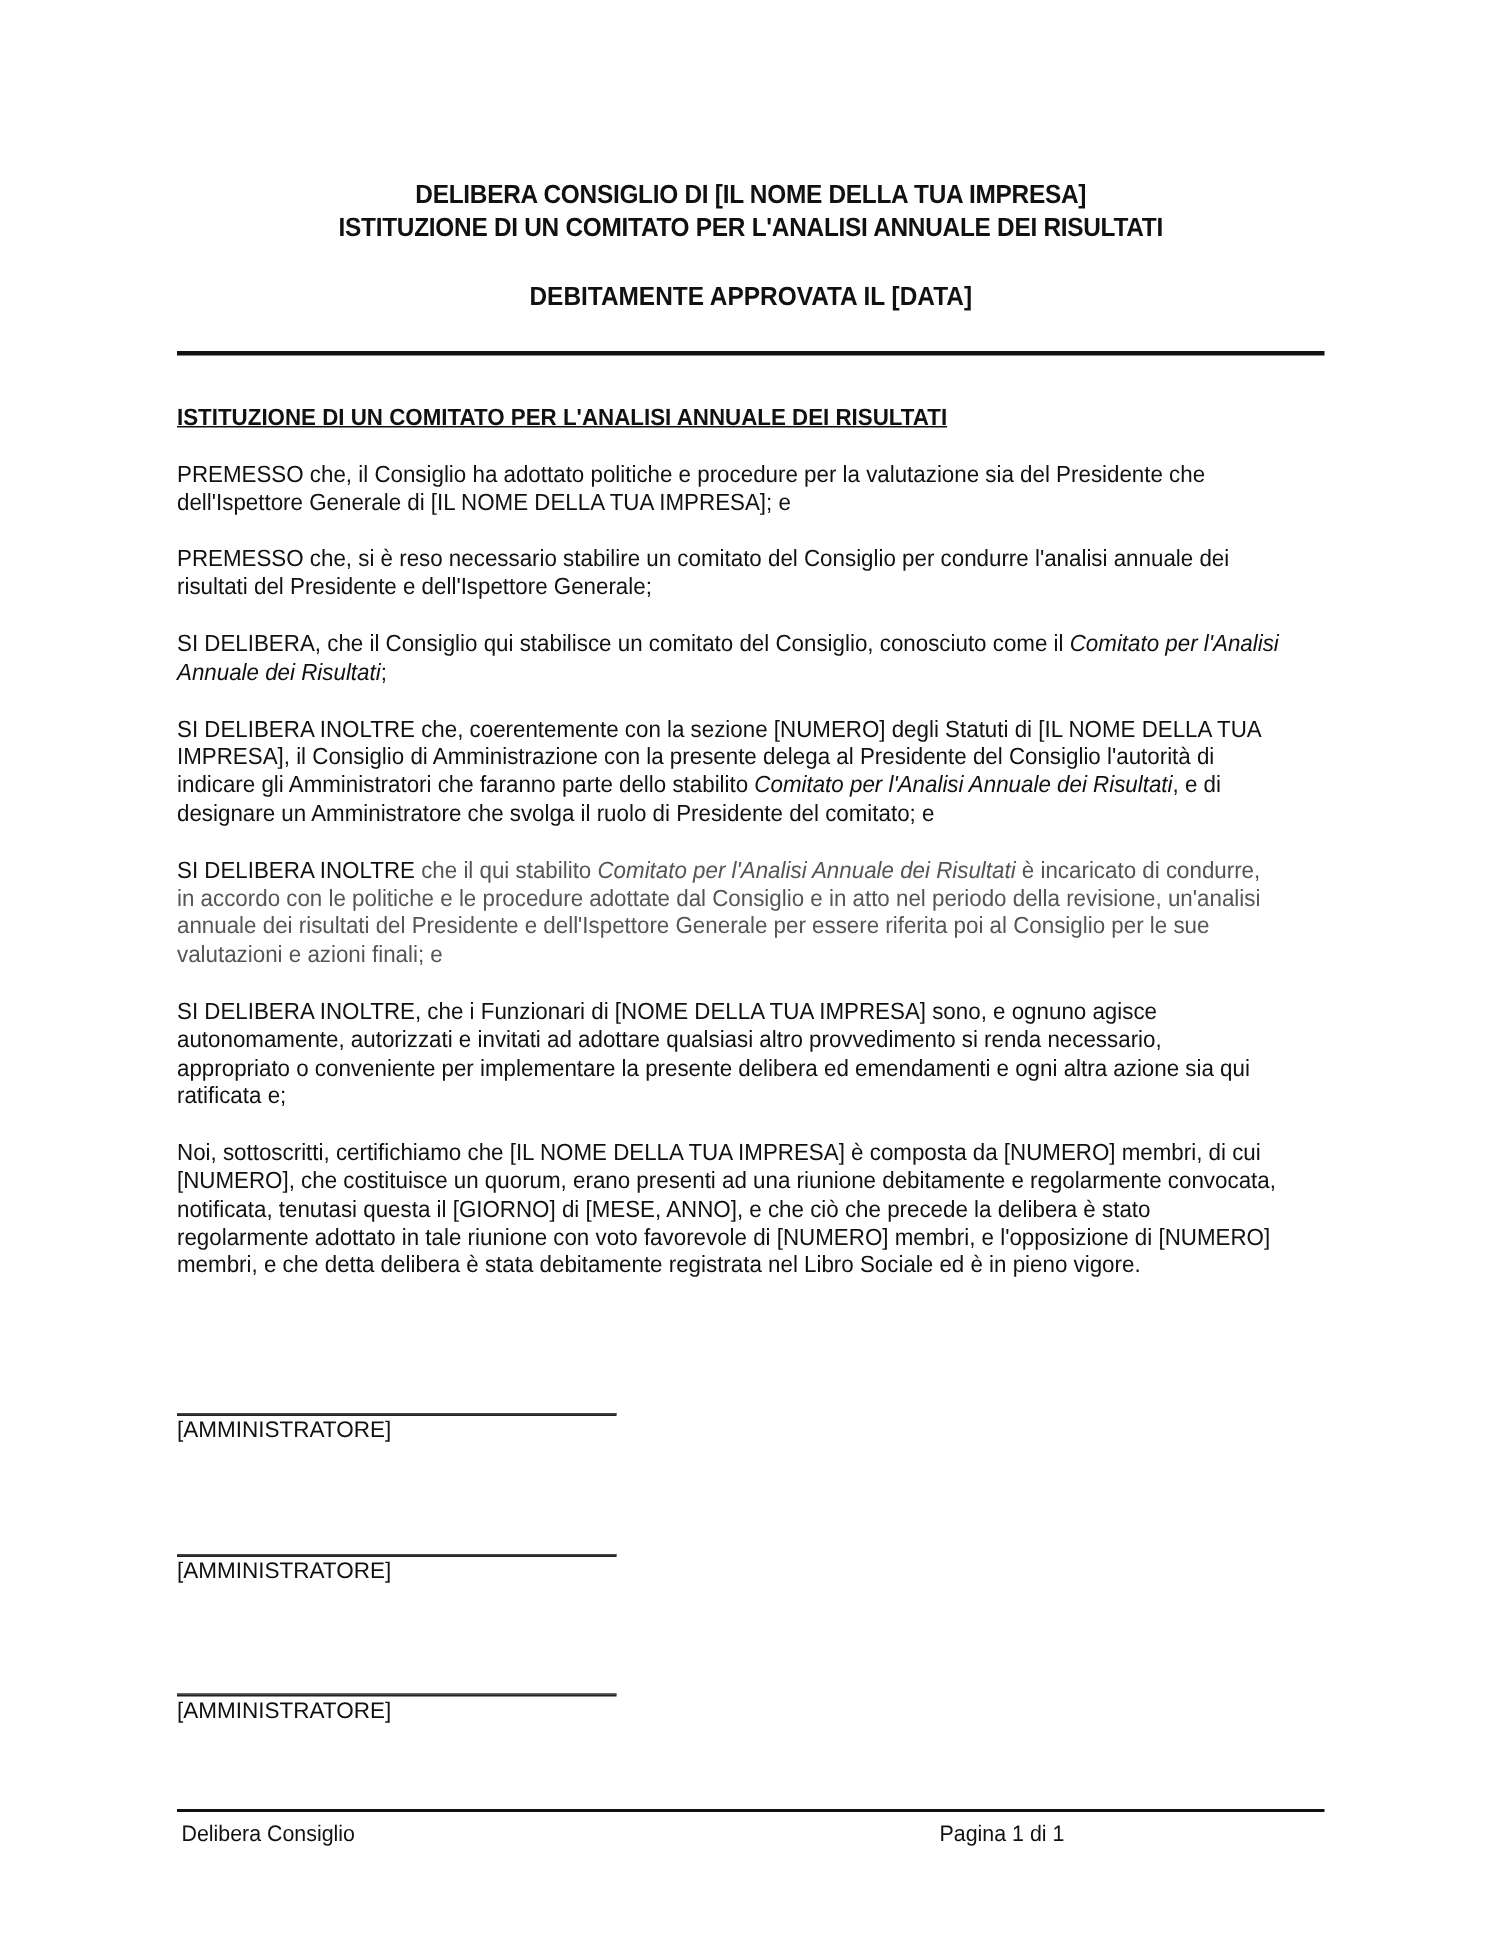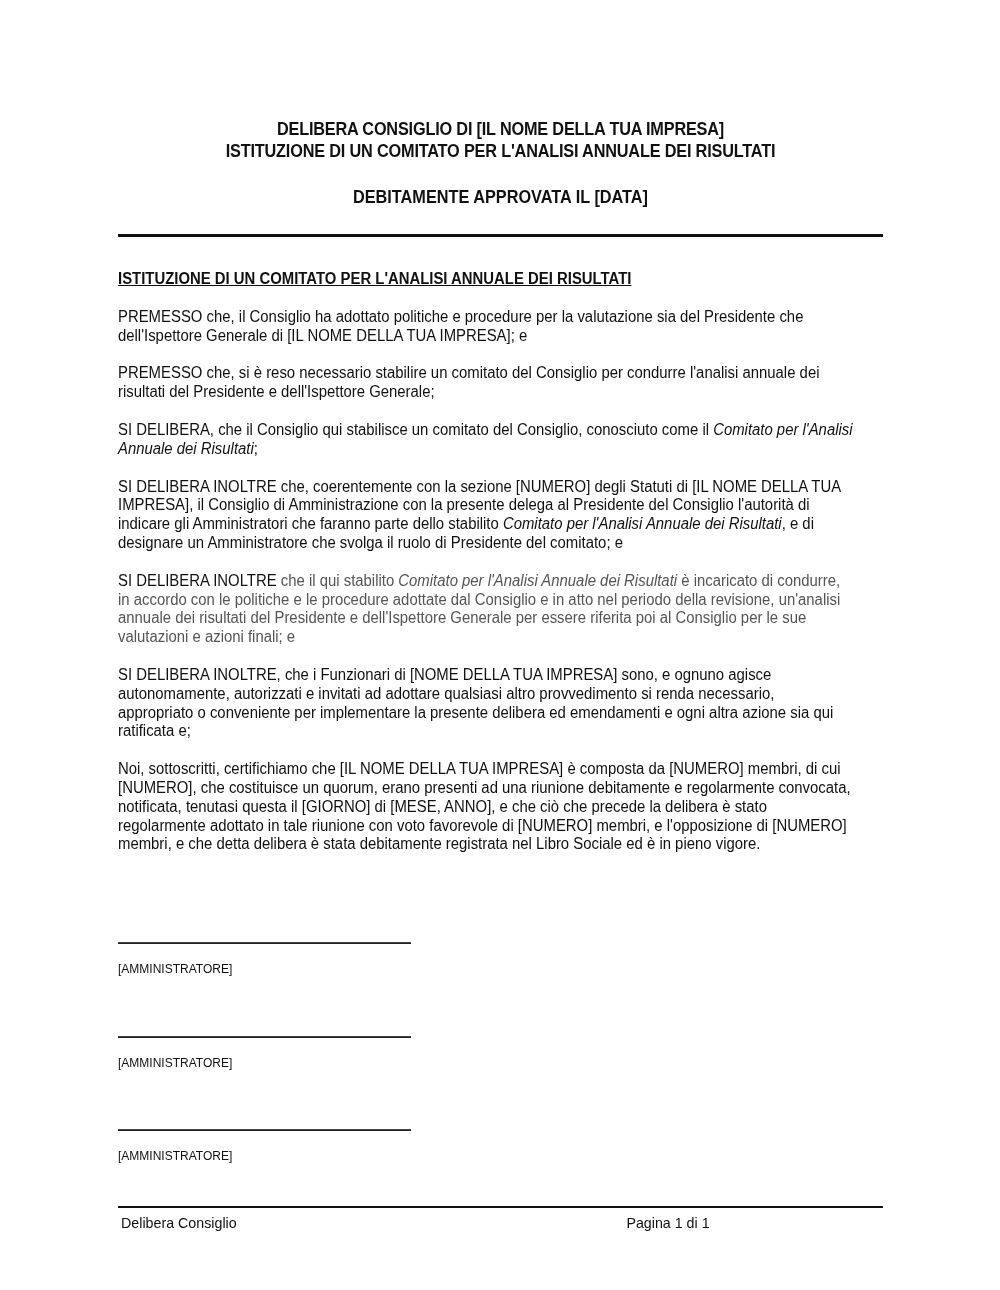--- a/index.html
+++ b/index.html
@@ -10,21 +10,21 @@
   .t1 { top: 118px; font-size: 17.5px; line-height: 22px; letter-spacing: -0.2px; transform: scaleX(0.93); transform-origin: center; }
   .t3 { top: 186px; font-size: 17.5px; line-height: 22px; transform: scaleX(0.93); transform-origin: center; }
   .rule-top { position: absolute; left: 118px; top: 234px; width: 765px; height: 3px; background: #111; }
   .body-text { position: absolute; left: 118px; top: 270px; width: 770px; font-size: 15.6px; line-height: 18.8px;
                transform: scaleX(0.955); transform-origin: left top; }
   .section-heading { font-weight: bold; text-decoration: underline; margin: 0 0 19px 0; }
   .para { margin: 0 0 19px 0; }
   .gray { color: #555; }
   .sig { position: absolute; left: 118px; width: 293px; }
   .sig .line { height: 1px; background: #222; border-top: 1px solid #444; }
-  .sig .label { font-size: 12px; margin-top: 16px; line-height: 18px; }
+  .sig .label { font-size: 15px; margin-top: 1px; line-height: 18px; }
   .rule-bottom { position: absolute; left: 118px; top: 1206px; width: 765px; height: 2px; background: #111; }
   .footer-left { position: absolute; left: 121px; top: 1214px; font-size: 15px; transform: scaleX(0.95); transform-origin: left top; }
   .footer-right { position: absolute; right: 118px; top: 1214px; font-size: 15px; transform: scaleX(0.95); transform-origin: right top; }
 </style>
 </head>
 <body>
 
 <div class="page">
 
   <div class="titles t1">

